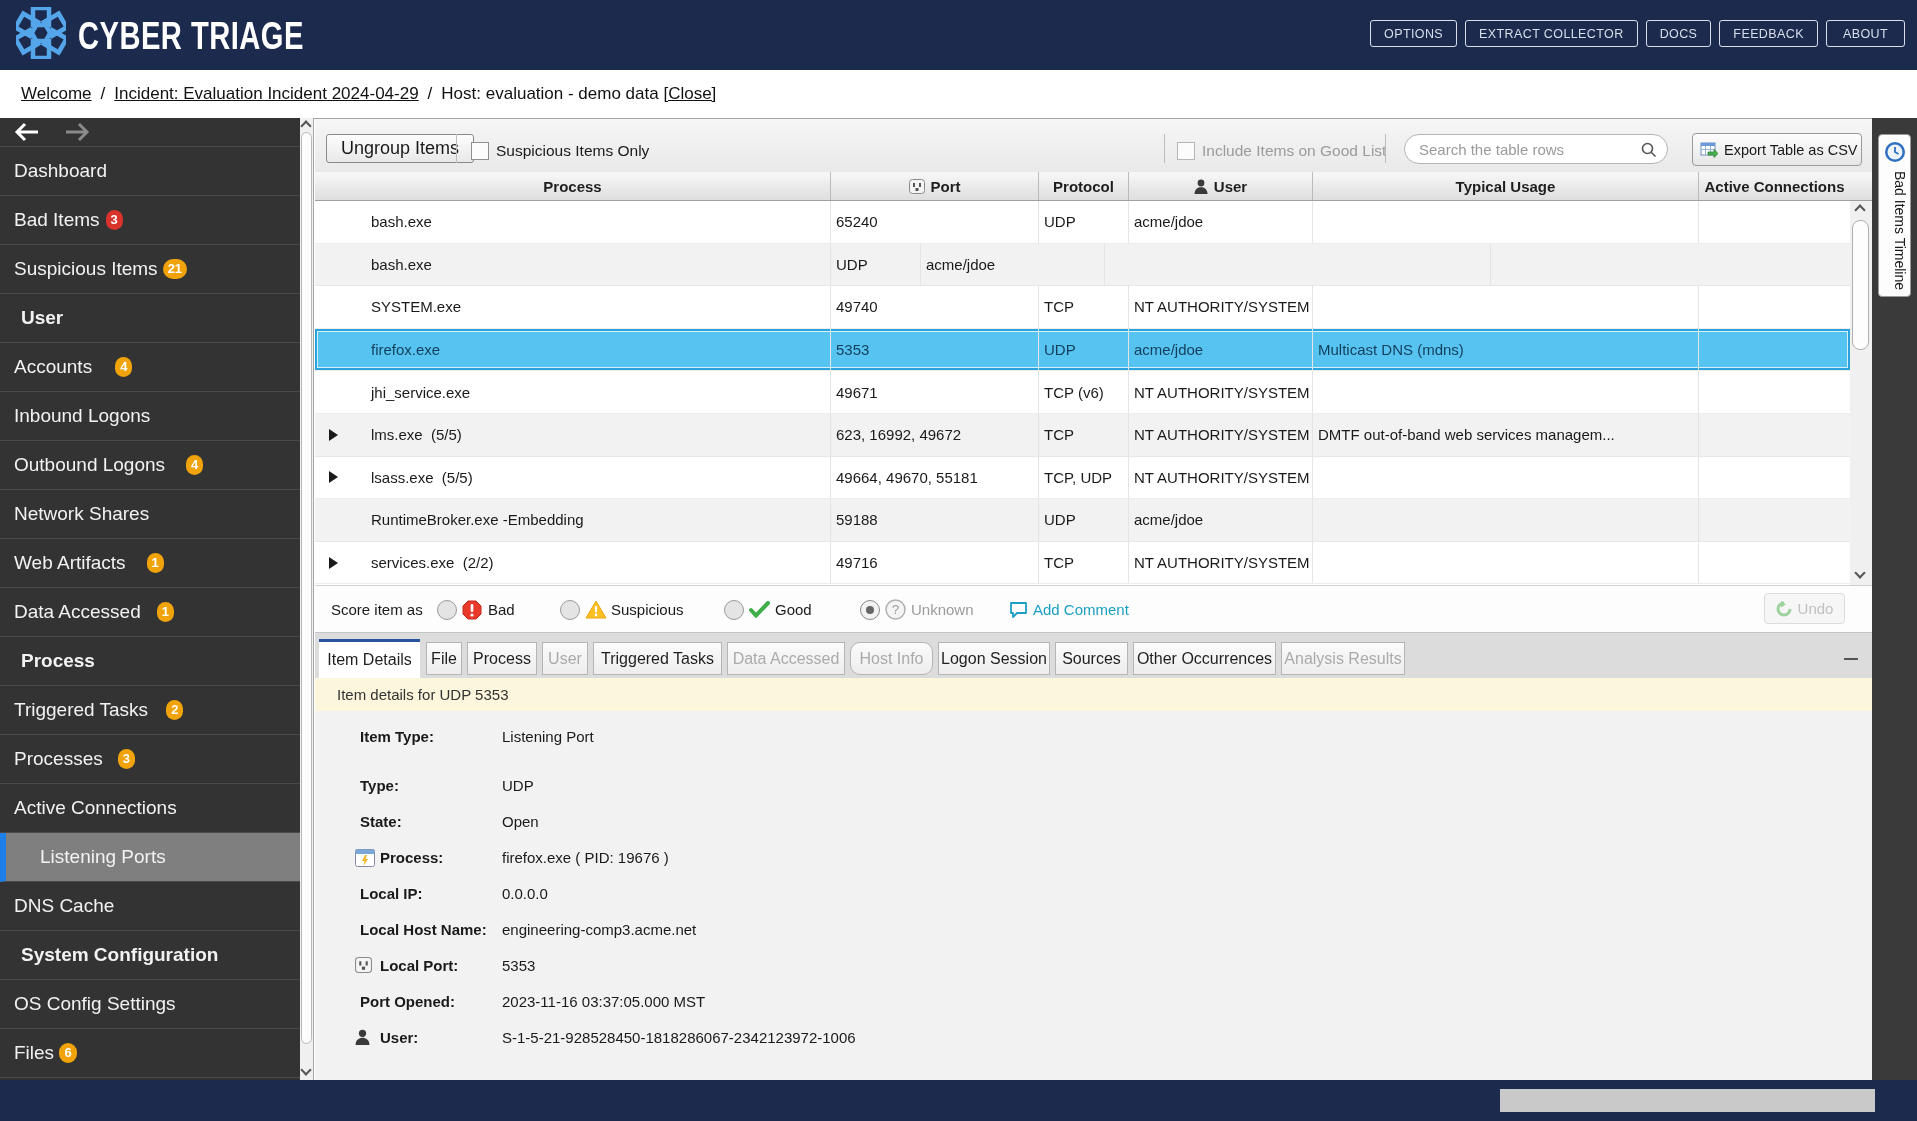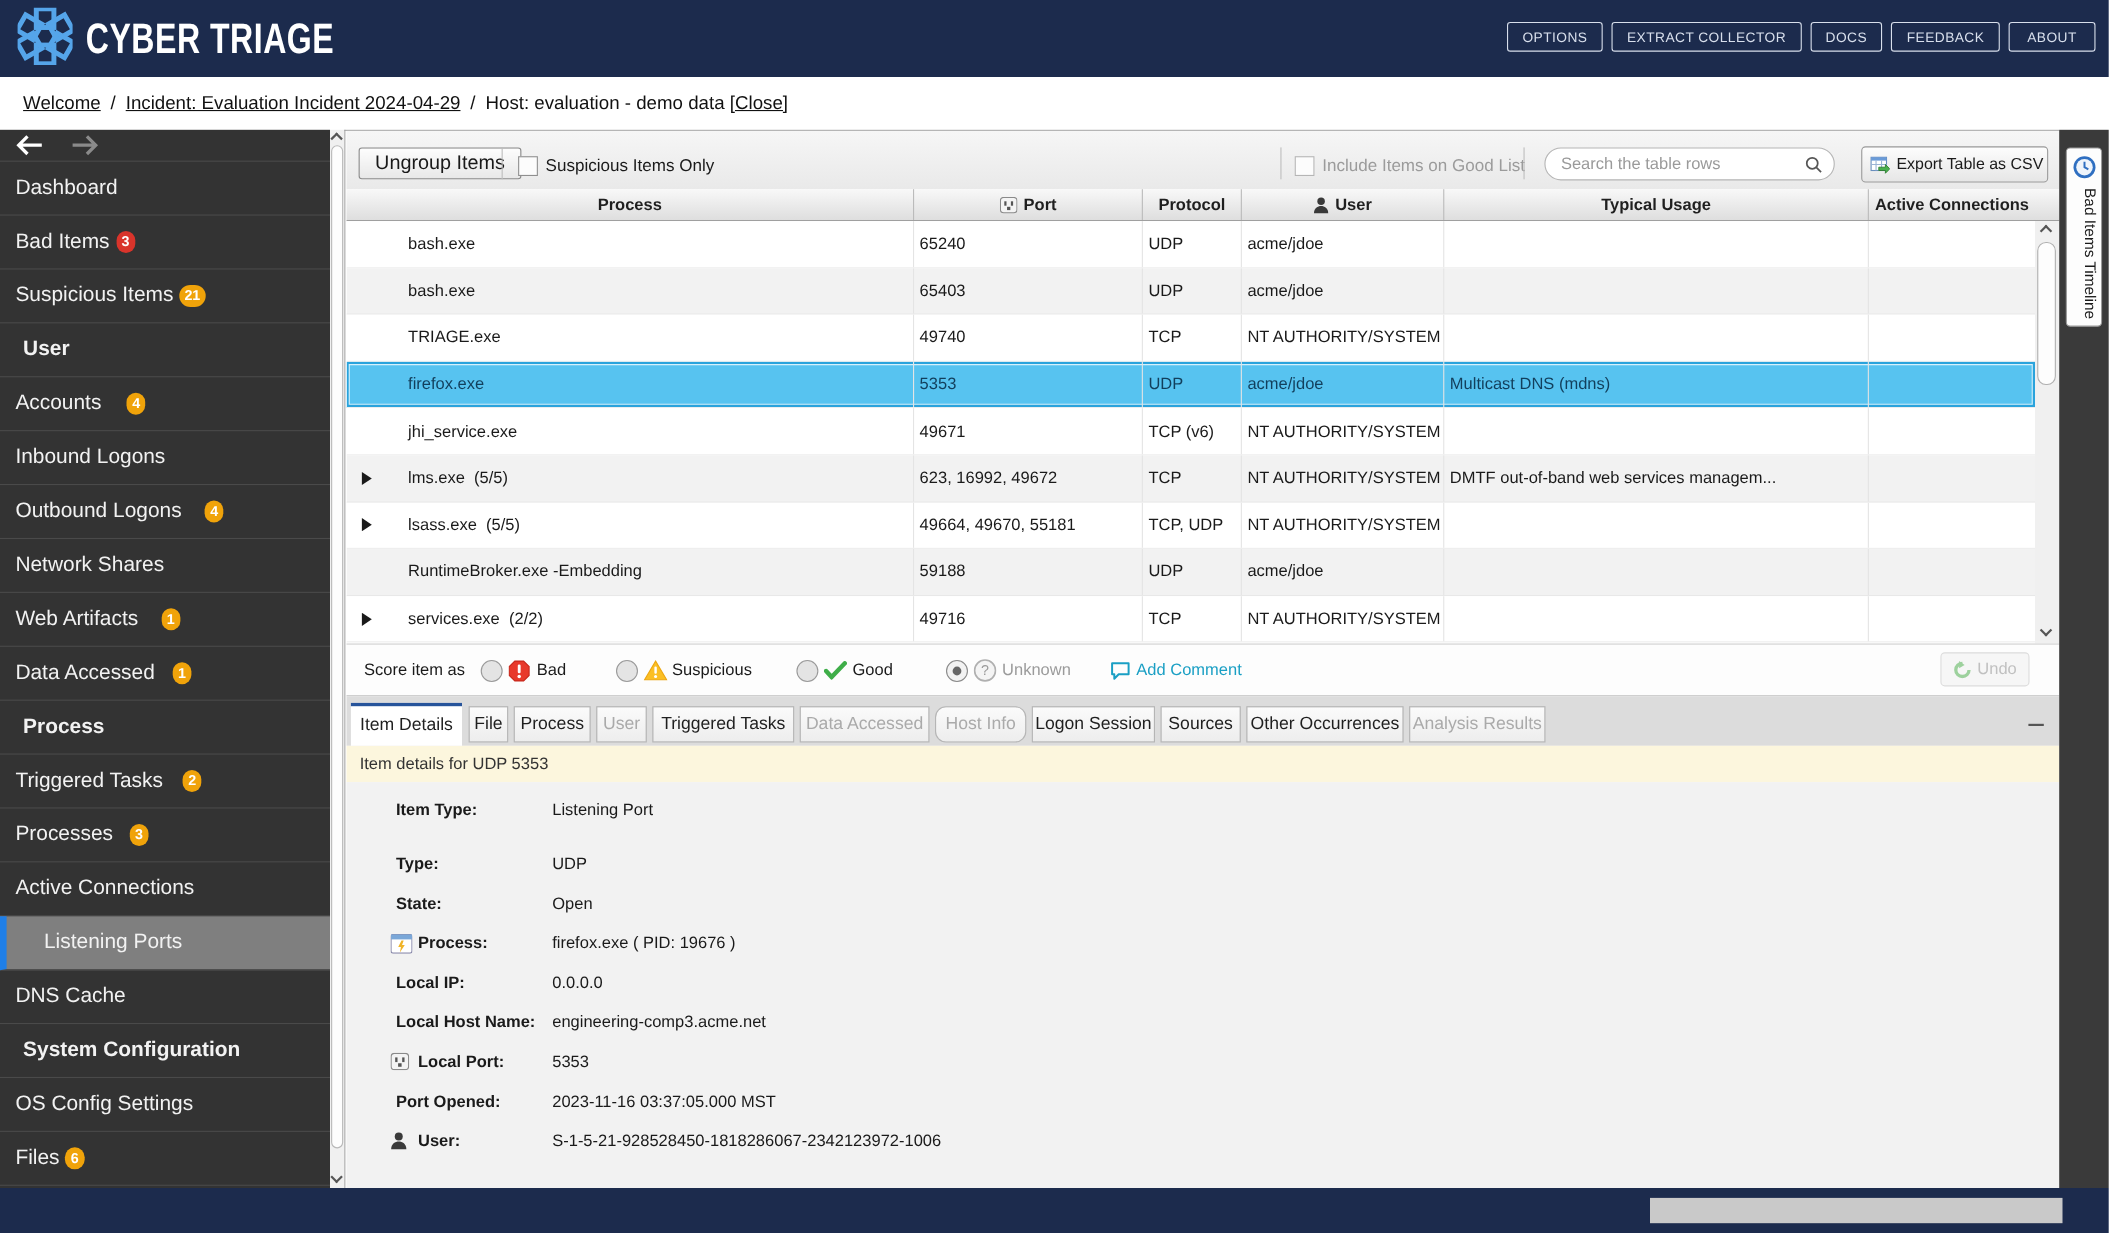--- a/index.html
+++ b/index.html
@@ -81,21 +81,21 @@
 .addc { color:#1a9fc4; }
 
 
 .tabstrip { position:absolute; left:1px; top:514px; width:1557px; height:45px; background:#dcdcdc; }
 .tab { position:absolute; top:9px; height:33px; background:linear-gradient(#fbfbfb,#ededed); border:1px solid #b5b5b5; font-size:16px; color:#1f1f1f; display:flex; align-items:center; justify-content:center; white-space:nowrap; }
 .tab.dis { color:#aaaaaa; }
 .tab.active { top:6px; height:39px; background:#fff; border:none; border-top:3px solid #27549b; font-size:16px; z-index:2; }
 .collapse { position:absolute; right:14px; top:25px; width:14px; height:2px; background:#555; }
 
 
-.banner { position:absolute; left:1px; top:559px; width:1557px; height:33px; background:#fcf6dd; font-size:15px; color:#333; display:flex; align-items:center; padding-left:12px; }
+.banner { position:absolute; left:1px; top:559px; width:1557px; height:33px; background:#fcf6dd; font-size:15px; color:#333; display:flex; align-items:center; padding-left:22px; }
 
 
 .details { position:absolute; left:1px; top:592px; width:1557px; height:369px; background:#f2f2f2; font-size:15px; color:#1a1a1a; }
 .drow { position:absolute; left:0; width:1500px; height:20px;margin-left:24px; }
 .dlabel { position:absolute; left:21px; top:0; font-weight:bold; white-space:nowrap; }
 .dvalue { position:absolute; left:163px; top:0; white-space:nowrap; }
 .dicon { position:absolute; left:16px; top:0; }
 .dlabel.ic { left:41px; }
 
 
@@ -224,28 +224,27 @@
         <div class="trow">
           <div class="td proc" style="width:516px;">bash.exe</div>
           <div class="td" style="width:208px;">65240</div>
           <div class="td" style="width:90px;">UDP</div>
           <div class="td" style="width:184px;">acme/jdoe</div>
           <div class="td" style="width:386px;"></div>
           <div class="td" style="width:151px; border-right:none;"></div>
         </div>
         <div class="trow alt">
           <div class="td proc" style="width:516px;">bash.exe</div>
-          <div class="td" style="width:208px;">65403</div>
           <div class="td" style="width:90px;">UDP</div>
           <div class="td" style="width:184px;">acme/jdoe</div>
           <div class="td" style="width:386px;"></div>
           <div class="td" style="width:151px; border-right:none;"></div>
         </div>
         <div class="trow">
-          <div class="td proc" style="width:516px;">TRIAGE.exe</div>
+          <div class="td proc" style="width:516px;">SYSTEM.exe</div>
           <div class="td" style="width:208px;">49740</div>
           <div class="td" style="width:90px;">TCP</div>
           <div class="td" style="width:184px;">NT AUTHORITY/SYSTEM</div>
           <div class="td" style="width:386px;"></div>
           <div class="td" style="width:151px; border-right:none;"></div>
         </div>
         <div class="trow sel">
           <div class="td proc" style="width:516px;">firefox.exe</div>
           <div class="td" style="width:208px;">5353</div>
           <div class="td" style="width:90px;">UDP</div>

